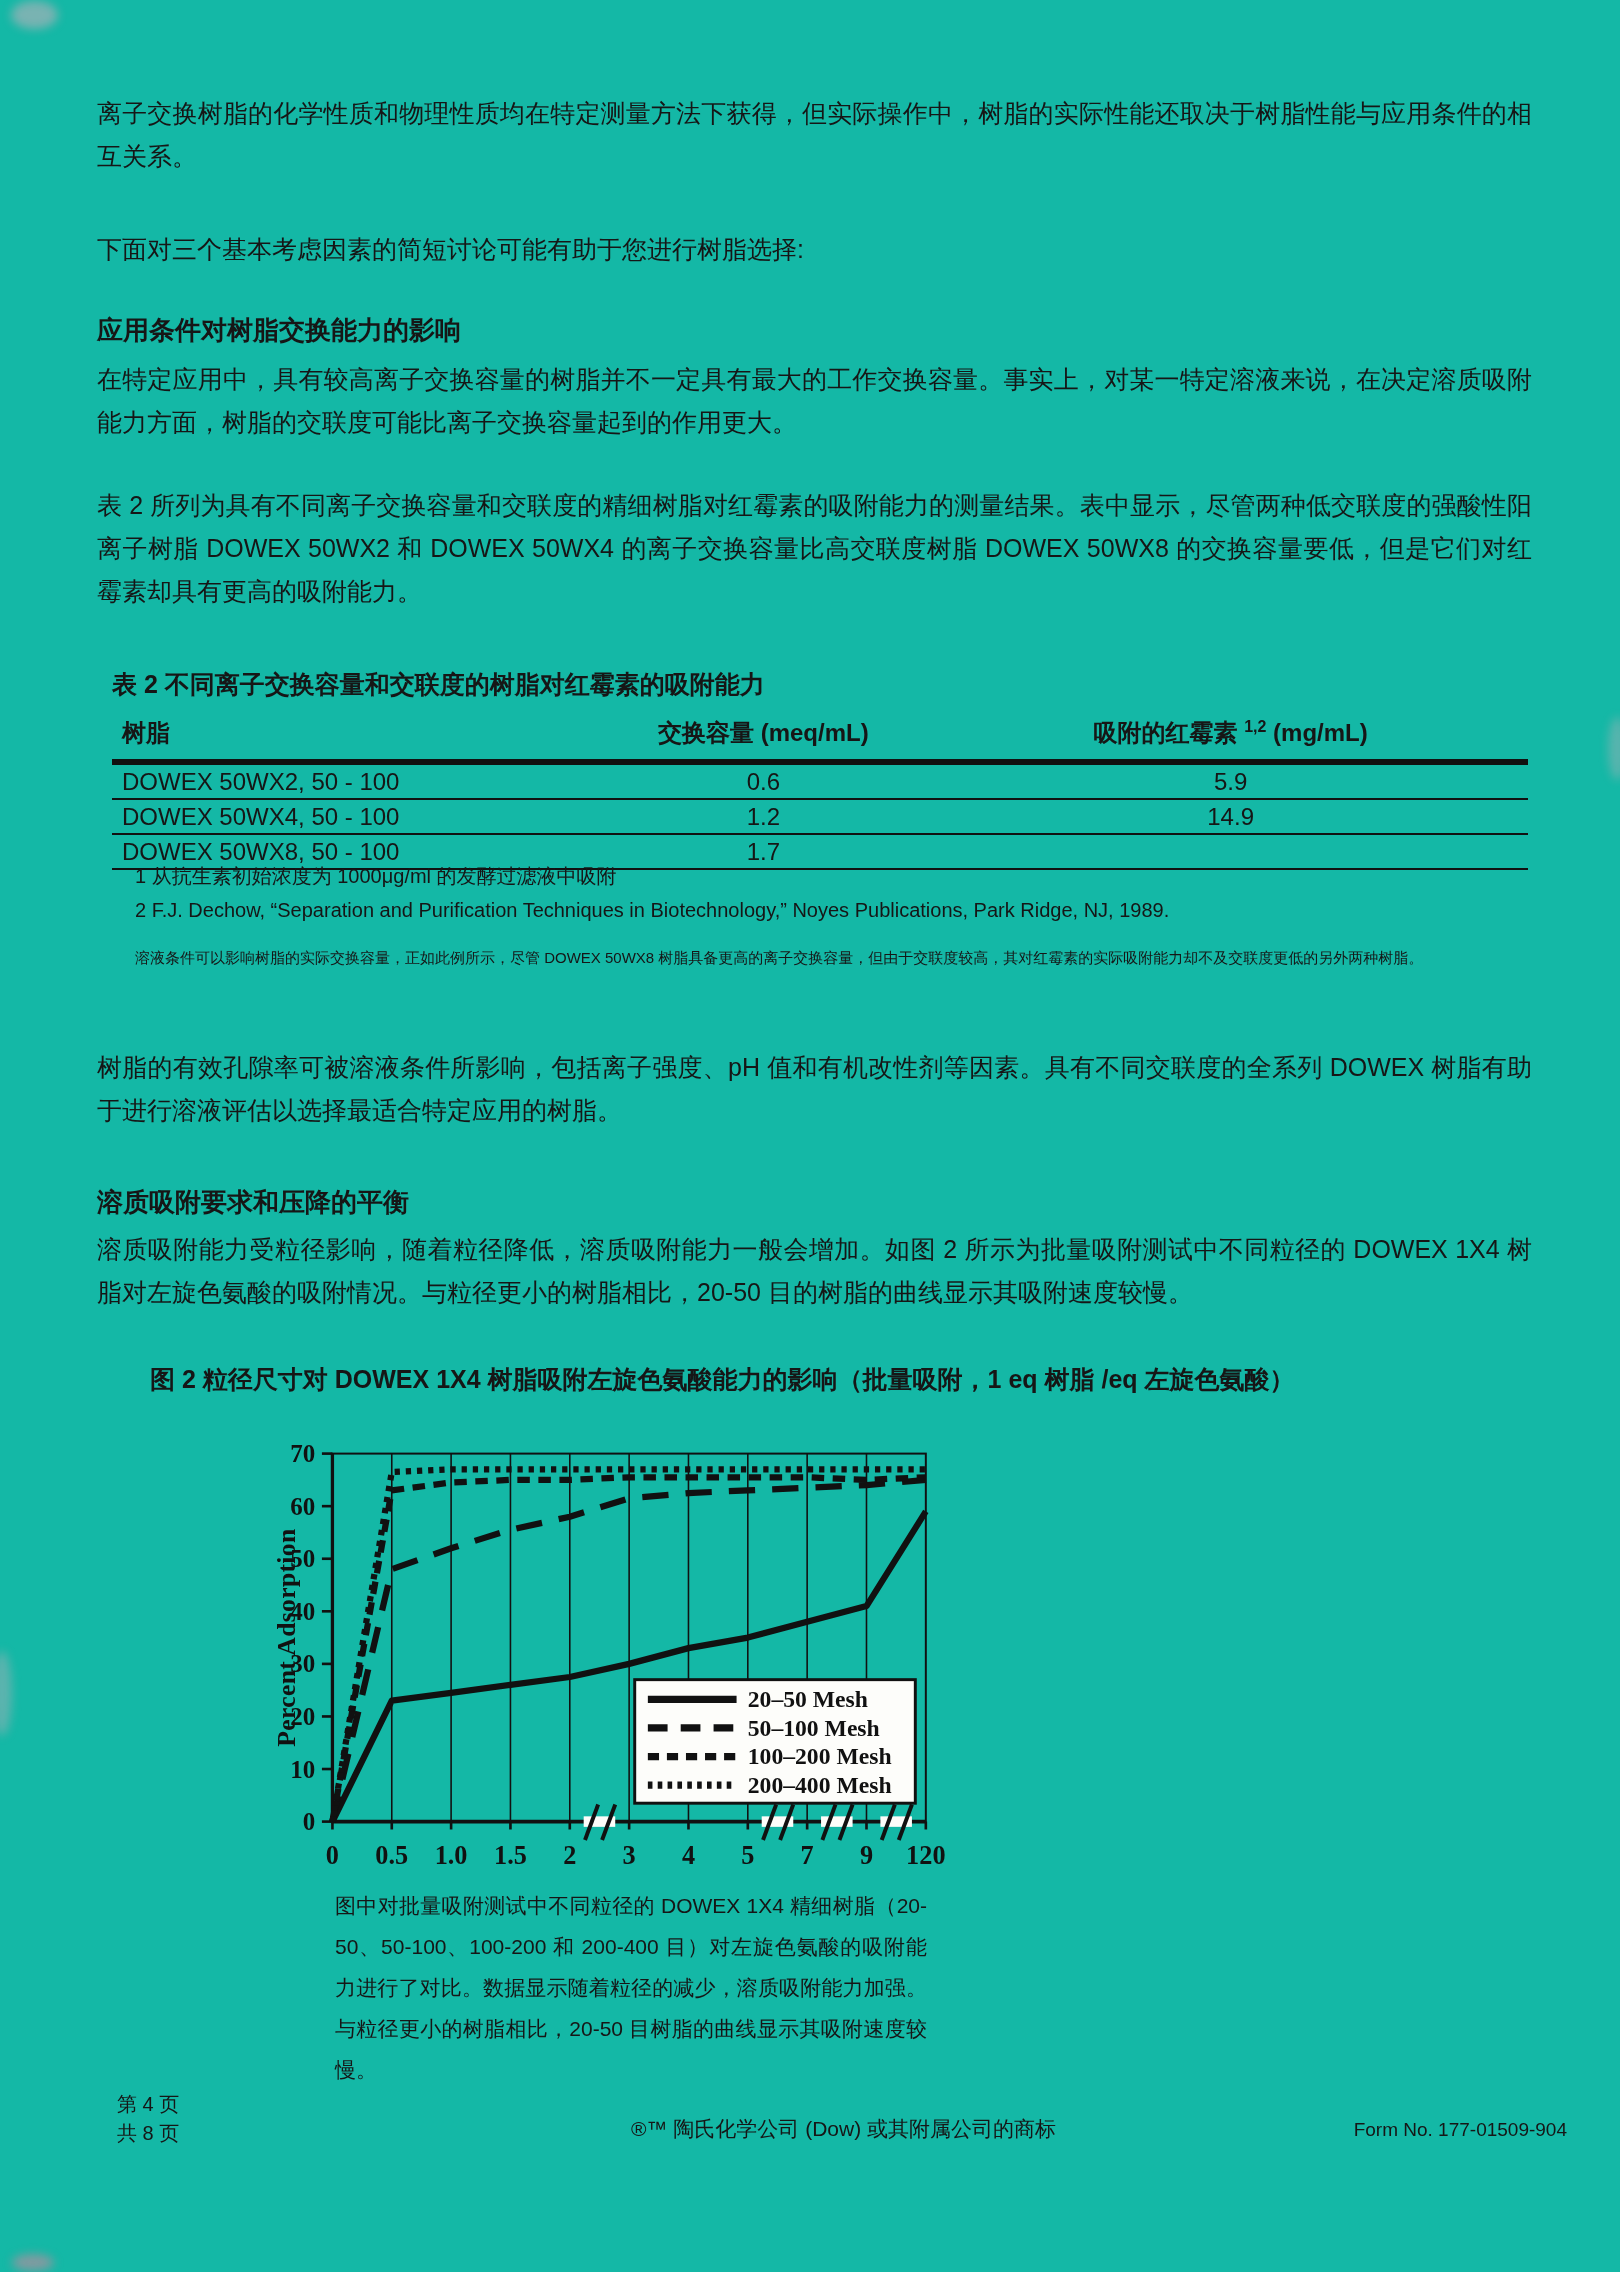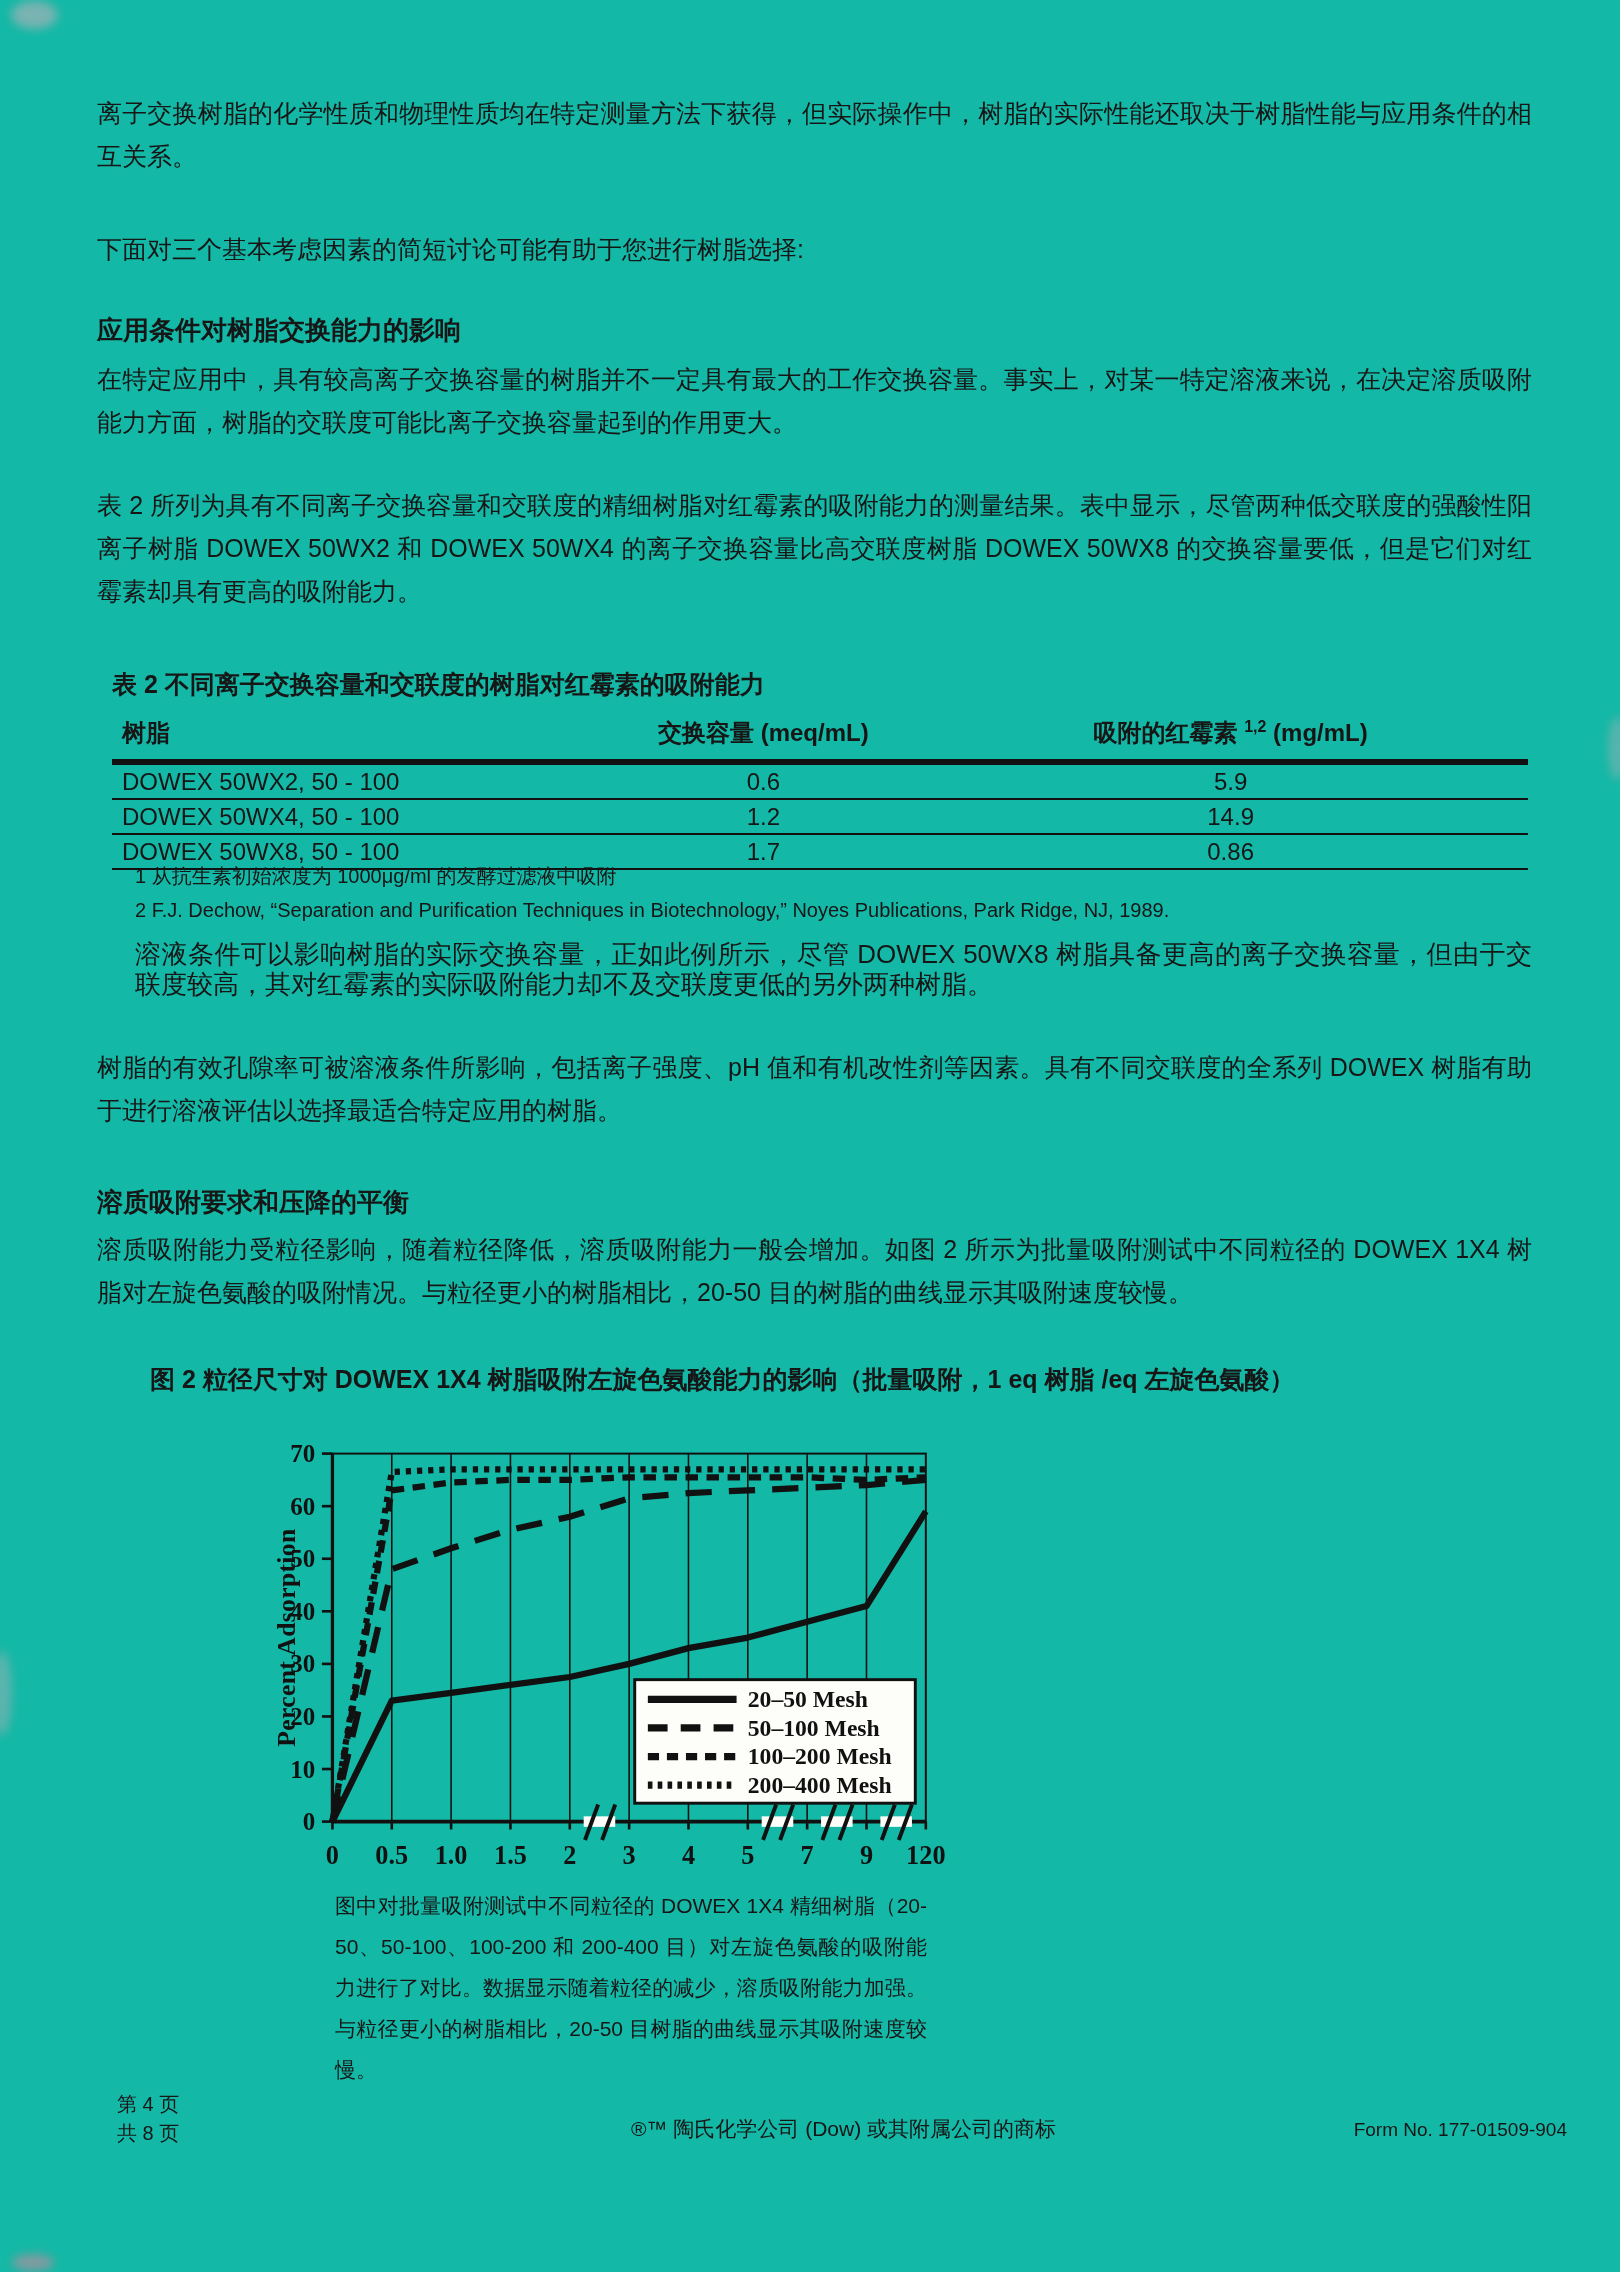--- a/index.html
+++ b/index.html
@@ -13,21 +13,21 @@
   .tblwrap{position:absolute;left:112px;right:92px;}
   .tbl-title{font-size:25px;font-weight:700;margin-bottom:9.2px;}
   .thead{display:grid;grid-template-columns:34% 24% 42%;font-weight:700;font-size:24px;
          padding:6.6px 0 10.5px 0;border-bottom:6px solid #111;}
   .trow{display:grid;grid-template-columns:34% 24% 42%;font-size:24px;line-height:33px;
         border-bottom:2.6px solid #111;}
   .c1{padding-left:10px;text-align:left;}
   .c2,.c3{text-align:center;}
   sup{font-size:16px;vertical-align:super;line-height:0;}
   .fnote{font-size:20px;line-height:34px;}
-  .note{font-size:26px;line-height:30px;text-align:justify;}
+  .note{font-size:15px;line-height:37px;text-align:justify;}
   .figtitle{font-size:25px;font-weight:700;}
   .caption{position:absolute;font-size:21px;line-height:41px;text-align:justify;}
   .chart{position:absolute;left:237px;top:1426px;width:710px;height:460px;}
   .footer-small{position:absolute;font-size:20px;line-height:29px;}
   .footer-center{position:absolute;font-size:21px;}
   .footer-right{position:absolute;font-size:19px;}
   .artifact{position:absolute;border-radius:50%;filter:blur(4.6px);}
   .ct-ytick{font:700 38px "Liberation Serif","DejaVu Serif",serif;fill:#111;}
   .ct-xtick{font:700 40px "Liberation Serif","DejaVu Serif",serif;fill:#111;}
   .ct-ylabel{font:700 39px "Liberation Serif","DejaVu Serif",serif;fill:#111;letter-spacing:.5px;}
@@ -63,21 +63,20 @@
       <div class="c3">5.9</div>
     </div>
     <div class="trow">
       <div class="c1">DOWEX 50WX4, 50 - 100</div>
       <div class="c2">1.2</div>
       <div class="c3">14.9</div>
     </div>
     <div class="trow">
       <div class="c1">DOWEX 50WX8, 50 - 100</div>
       <div class="c2">1.7</div>
-      <div class="c3">0.86</div>
     </div>
   </div>
 
   <div class="blk fnote" style="left:135px;top:859px">
     <div>1 从抗生素初始浓度为 1000μg/ml 的发酵过滤液中吸附</div>
     <div>2 F.J. Dechow, “Separation and Purification Techniques in Biotechnology,” Noyes Publications, Park Ridge, NJ, 1989.</div>
   </div>
   <div class="blk note" style="left:135px;top:939px">溶液条件可以影响树脂的实际交换容量，正如此例所示，尽管 DOWEX 50WX8 树脂具备更高的离子交换容量，但由于交联度较高，其对红霉素的实际吸附能力却不及交联度更低的另外两种树脂。</div>
 
   <div class="blk para" style="top:1046px">树脂的有效孔隙率可被溶液条件所影响，包括离子强度、pH 值和有机改性剂等因素。具有不同交联度的全系列 DOWEX 树脂有助于进行溶液评估以选择最适合特定应用的树脂。</div>

